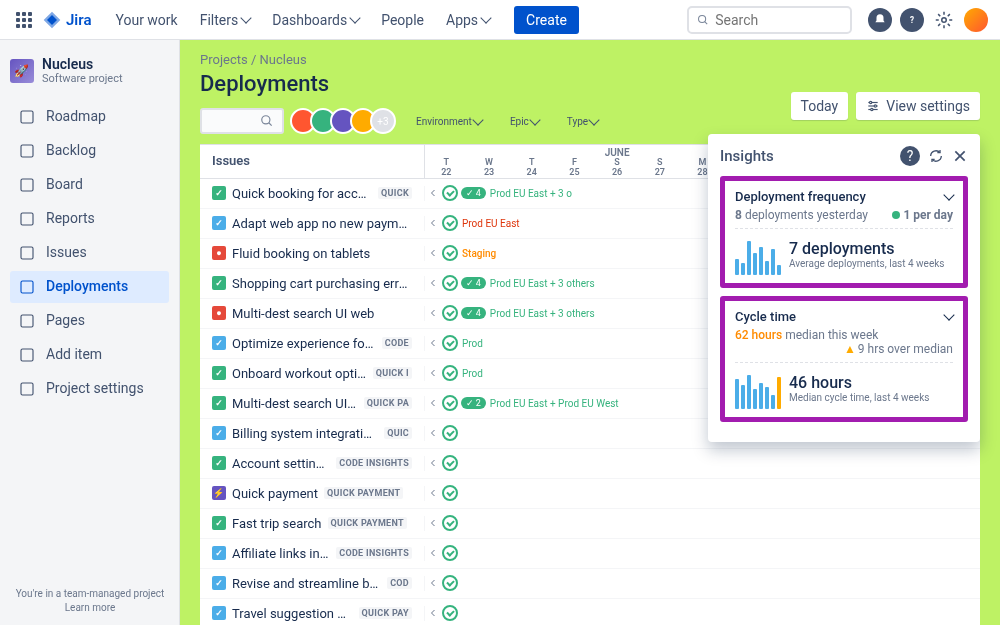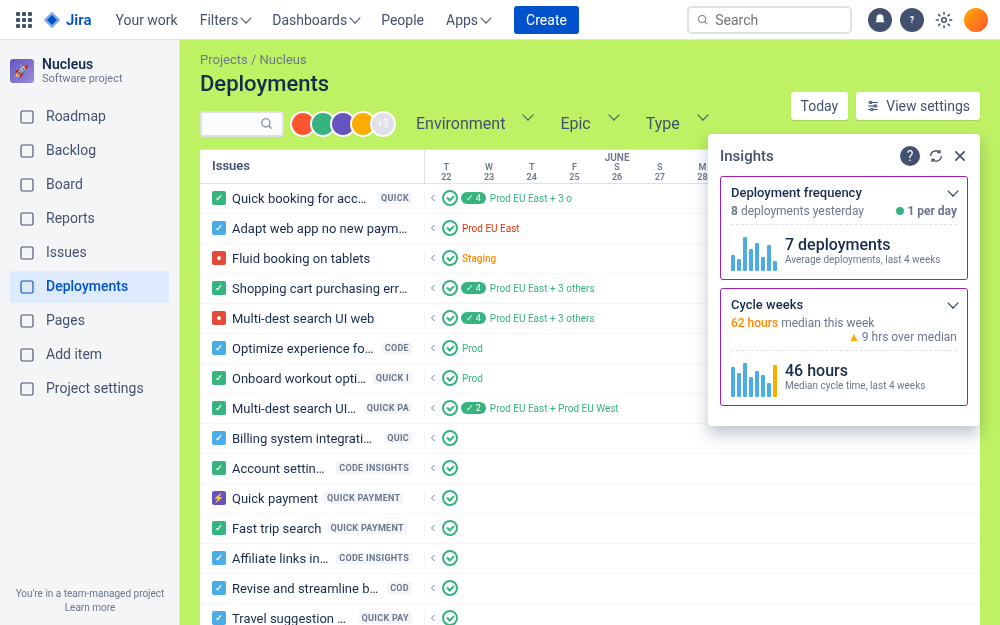--- a/index.html
+++ b/index.html
@@ -36,21 +36,21 @@
 .sidebar-footer a{display:block;color:#6b778c;text-decoration:none;margin-top:3px}
 .main{flex:1;background:#bef264;padding:12px 20px;overflow:hidden;position:relative}
 .breadcrumb{font-size:13px;color:#6b778c;margin-bottom:4px}
 .page-title{font-size:22px;font-weight:500;margin-bottom:12px}
 .toolbar{display:flex;align-items:center;gap:12px;margin-bottom:10px}
 .search-issues{width:84px;border:2px solid #dfe1e6;border-radius:3px;padding:4px 8px;display:flex;align-items:center;justify-content:flex-end;background:#fafbfc}
 .avatars{display:flex}
 .avatars .av{width:26px;height:26px;border-radius:50%;border:2px solid #fff;margin-left:-6px;font-size:10px;display:flex;align-items:center;justify-content:center;color:#fff}
 .av1{background:#ff5630}.av2{background:#36b37e}.av3{background:#6554c0}.av4{background:#ffab00}
 .av-more{background:#dfe1e6;color:#42526e;font-size:10px}
-.filter-btn{display:flex;align-items:flex-start;gap:19px;padding:6px 8px;cursor:pointer;color:#42526e;font-size:16px}
+.filter-btn{display:flex;align-items:center;gap:2px;padding:6px 8px;cursor:pointer;color:#42526e;font-size:10px}
 .right-btns{position:absolute;right:20px;top:52px;display:flex;gap:8px}
 .btn-outline{background:#fff;border:none;padding:6px 10px;border-radius:3px;font-size:14px;cursor:pointer;color:#42526e;display:flex;align-items:center;gap:6px;box-shadow:0 1px 1px rgba(9,30,66,0.15)}
 .timeline-header{background:#fff;border-top:1px solid #dfe1e6;border-bottom:1px solid #dfe1e6}
 .th-row1{display:flex;font-size:10px;color:#6b778c;font-weight:600}
 .th-issues{width:225px;padding:8px 12px;font-size:13px;color:#42526e;font-weight:600;border-right:1px solid #dfe1e6}
 .th-months{flex:1;display:flex}
 .th-month{flex:1;text-align:center;padding-top:2px}
 .th-days{display:flex;flex:1}
 .th-day{flex:1;text-align:center;font-size:9px;line-height:1.1}
 .issues-list{background:#fff}
@@ -65,21 +65,21 @@
 .check{width:16px;height:16px;border-radius:50%;background:#fff;border:2px solid #36b37e;display:flex;align-items:center;justify-content:center;margin-left:3px;position:relative;z-index:2}
 .check::after{content:"";width:5px;height:3px;border-left:2px solid #36b37e;border-bottom:2px solid #36b37e;transform:rotate(-45deg);margin-top:-2px}
 .badge{background:#36b37e;color:#fff;font-size:9px;padding:1px 5px;border-radius:8px;margin-left:3px;display:flex;align-items:center;gap:2px}
 .deploy-label{font-size:10px;color:#36b37e;margin-left:4px}
 .deploy-label.red{color:#de350b}
 .deploy-label.orange{color:#ff8b00}
 .insights-panel{position:absolute;right:20px;top:94px;width:272px;background:#fff;border-radius:4px;box-shadow:0 8px 16px rgba(9,30,66,0.25);padding:12px}
 .insights-header{display:flex;align-items:center;justify-content:space-between;margin-bottom:10px}
 .insights-title{font-size:15px;font-weight:500;color:#42526e}
 .insights-icons{display:flex;gap:8px;align-items:center}
-.card{border:1px solid #a21caf;border-radius:3px;padding:8px 10px;margin-bottom:8px}
+.card{border:5px solid #a21caf;border-radius:3px;padding:8px 10px;margin-bottom:8px}
 .card-title-row{display:flex;justify-content:space-between;align-items:center;margin-bottom:4px}
 .card-title{font-size:13px;font-weight:500}
 .card-sub{font-size:12px;color:#6b778c;display:flex;justify-content:space-between;align-items:center}
 .green-dot{width:8px;height:8px;border-radius:50%;background:#36b37e;display:inline-block;margin-right:3px}
 .sparkline{display:flex;align-items:flex-end;gap:2px;height:36px;margin-top:6px}
 .bar{width:4px;background:#4bade8;border-radius:1px}
 .bar.hl{background:#ffab00}
 .spark-text{margin-left:8px}
 .spark-num{font-size:16px;font-weight:500}
 .spark-label{font-size:10px;color:#6b778c;line-height:1.2}
@@ -547,21 +547,21 @@
           </div>
           <div class="spark-text">
             <div class="spark-num">7 deployments</div>
             <div class="spark-label">Average deployments, last 4 weeks</div>
           </div>
         </div>
       </div>
 
       <div class="card">
         <div class="card-title-row">
-          <div class="card-title">Cycle weeks</div>
+          <div class="card-title">Cycle time</div>
           <span class="chevron"></span>
         </div>
         <div class="card-sub">
           <span><span class="orange">62 hours</span> <span>median this week</span></span>
         </div>
         <div class="card-sub" style="justify-content:flex-end">
             <span class="warn-icon">▲</span>
             <span>9 hrs over median</span>
           </div>
         <div style="display:flex;align-items:center;border-top:1px dashed #dfe1e6;margin-top:6px;padding-top:4px">

